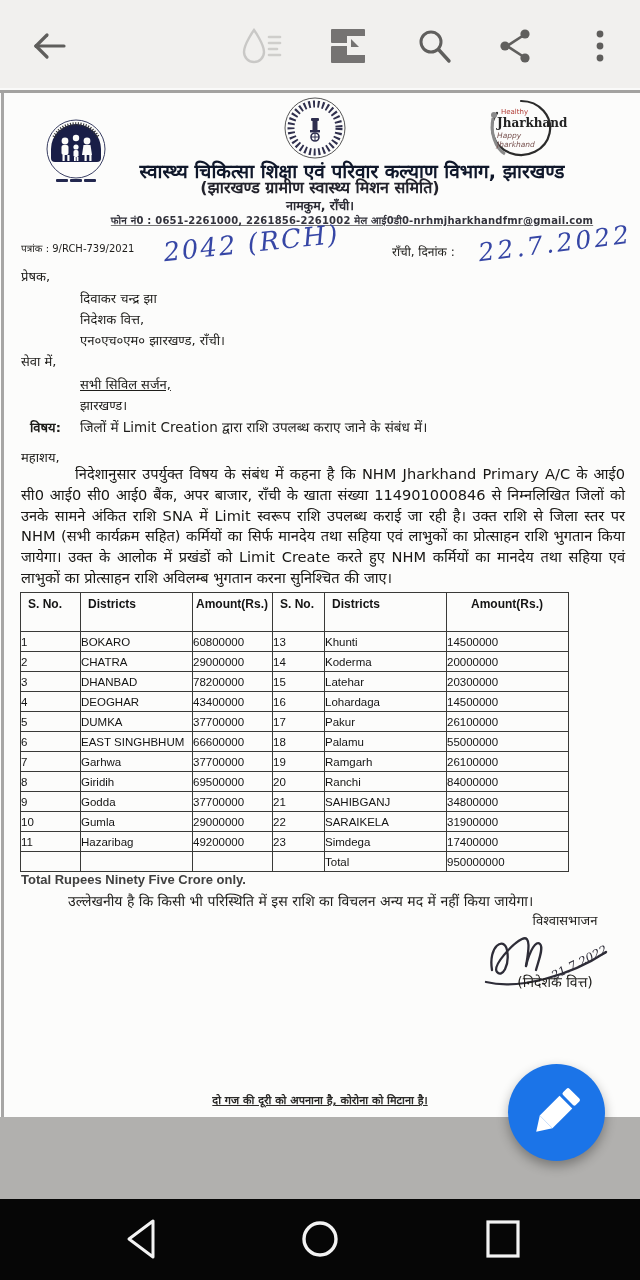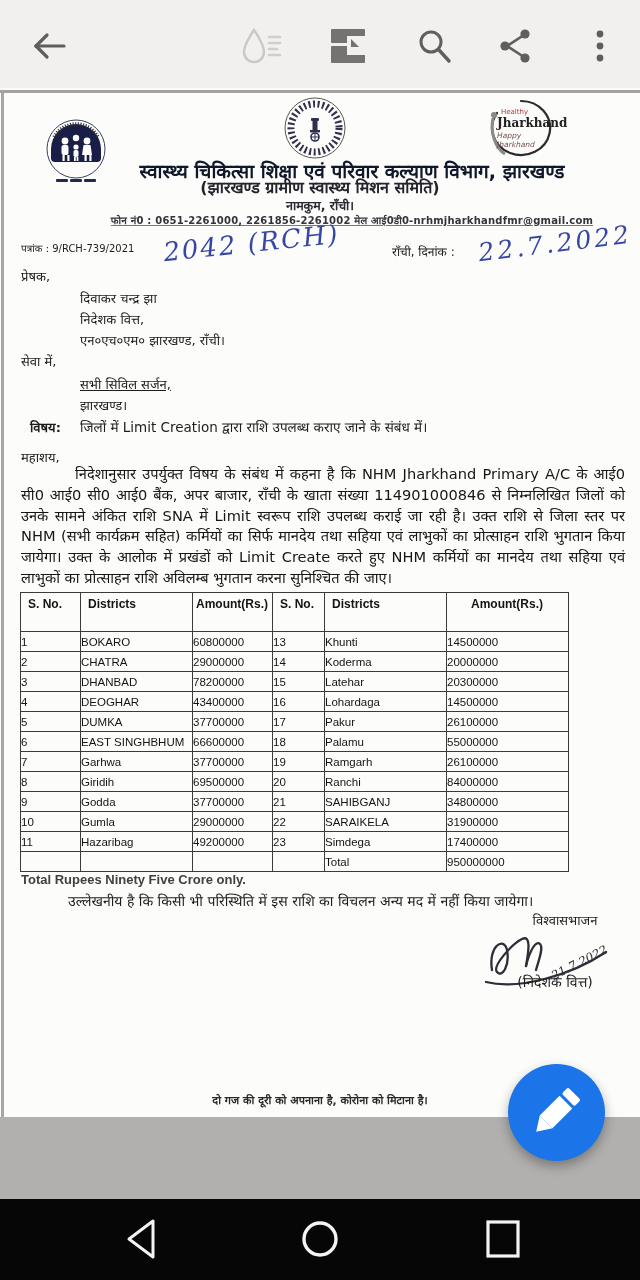--- a/index.html
+++ b/index.html
@@ -329,21 +329,21 @@
       <g fill="none" stroke="#2e2d38" stroke-width="2.3" stroke-linecap="round">
         <path d="M14 48 C10 24 26 14 29 28 C32 44 24 56 19 50 C14 44 34 22 44 17 C54 12 50 32 48 44"></path>
         <path d="M48 44 C52 28 58 18 62 22 C66 26 60 40 58 48"></path>
         <path d="M8 60 C40 68 92 54 128 30"></path>
       </g>
       <text class="sig-date" transform="translate(76,58) rotate(-27)">21.7.2022</text>
     </svg>
   </div>
   <div class="abs body-line" style="left:490px;top:972px;width:130px;text-align:center;font-size:14px;">(निदेशक वित्त)</div>
 
-  <div class="abs center" style="top:1092px;font-size:11px;color:#2a2927;font-weight:bold;">दो गज की दूरी को अपनाना है, कोरोना को मिटाना है।</div>
+  <div class="abs center" style="top:1092px;font-size:11px;color:#2a2927;font-weight:bold;text-decoration:underline;">दो गज की दूरी को अपनाना है, कोरोना को मिटाना है।</div>
 
   <button class="fab">
     <span>
       <svg width="97" height="97" viewBox="0 0 97 97">
         <g fill="#ffffff" transform="rotate(45 48 48)">
           <rect x="39" y="22" width="18" height="9" rx="2"></rect>
           <rect x="39" y="34" width="18" height="28"></rect>
           <path d="M39 62 L48 76 L57 62 Z"></path>
         </g>
       </svg>

